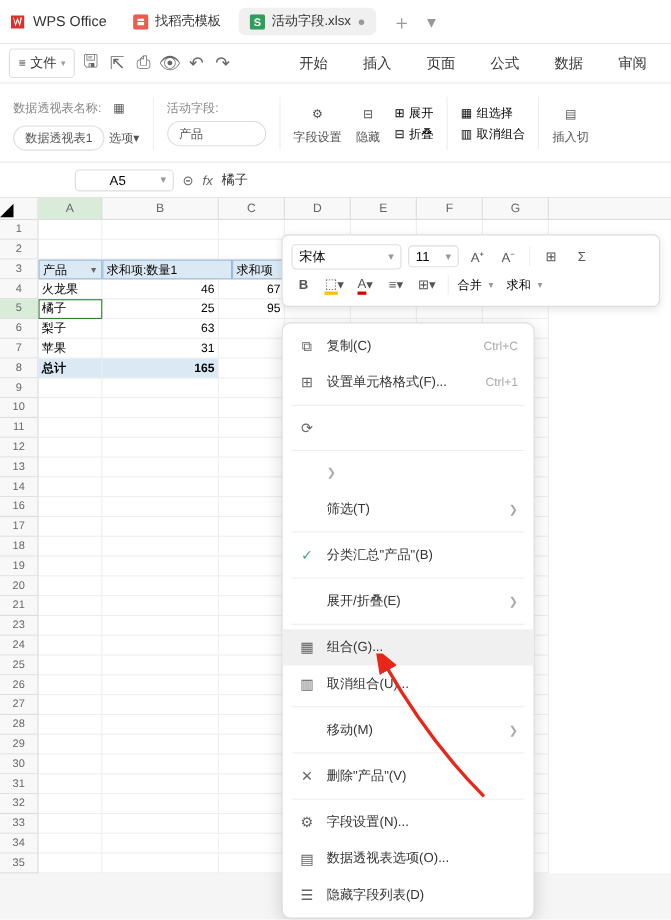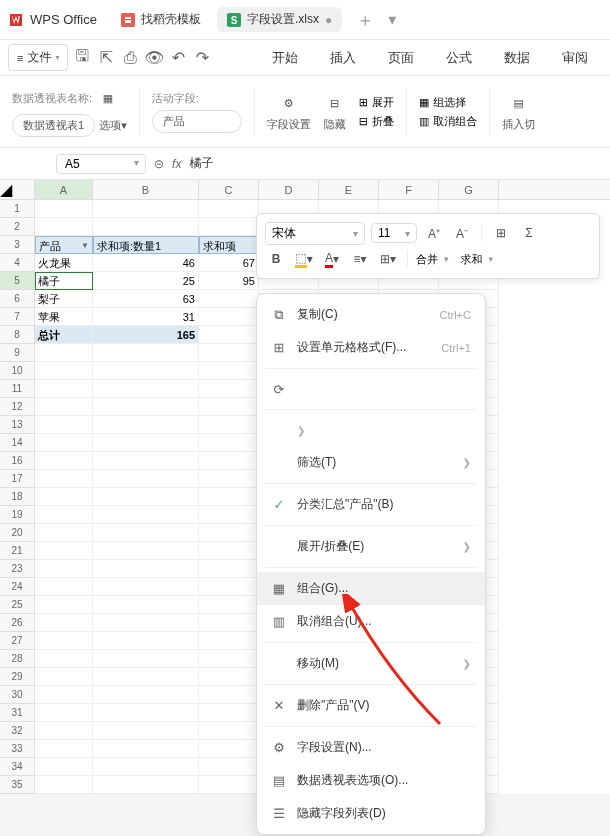--- a/index.html
+++ b/index.html
@@ -25,21 +25,21 @@
 .ribbon-group { display: flex; flex-direction: column; gap: 4px; font-size: 11px; color: #555; }
 .ribbon-label { color: #888; font-size: 11px; }
 .ribbon-combo { display: flex; align-items: center; gap: 4px; }
 .ribbon-pill { border: 1px solid #ddd; border-radius: 12px; padding: 3px 10px; font-size: 11px; background: #fff; }
 .ribbon-icon { width: 24px; height: 24px; display: flex; align-items: center; justify-content: center; }
 .ribbon-stack { display: flex; flex-direction: column; align-items: center; gap: 2px; font-size: 11px; color: #555; }
 .ribbon-vsep { width: 1px; height: 48px; background: #eee; }
 .ribbon-col { display: flex; flex-direction: column; gap: 4px; font-size: 11px; }
 .ribbon-col div { display: flex; align-items: center; gap: 4px; }
 
-.namebox-row { height: 32px; background: #fff; display: flex; align-items: center; padding: 0 8px; gap: 8px; border-bottom: 1px solid #e5e5e5; }
+.namebox-row { height: 32px; background: #fff; display: flex; align-items: center; padding: 0 20px; gap: 8px; border-bottom: 1px solid #e5e5e5; text-align: center; }
 .namebox { width: 90px; border: 1px solid #ddd; border-radius: 4px; padding: 2px 20px 2px 8px; font-size: 12px; position: relative; }
 .namebox::after { content: "▾"; position: absolute; right: 6px; color: #999; font-size: 10px; }
 .fx-area { display: flex; align-items: center; gap: 8px; font-size: 12px; color: #666; }
 .fx-input { font-size: 12px; color: #333; }
 
 .grid { position: relative; background: #fff; }
 .col-headers { display: flex; height: 20px; background: #f8f8f8; border-bottom: 1px solid #ddd; }
 .row-header-corner { width: 35px; border-right: 1px solid #ddd; }
 .col-h { border-right: 1px solid #ddd; text-align: center; font-size: 11px; color: #666; line-height: 20px; }
 .col-h.sel { background: #d9ebd9; }
@@ -89,21 +89,21 @@
         <rect width="14" height="14" rx="2" fill="#e85d4e"></rect>
         <path fill="#fff" d="M4 4h6v2H4zm0 3h6v3H4z"></path>
       </svg>
     <span>找稻壳模板</span>
   </div>
   <div class="tab active">
     <svg class="tab-icon" viewBox="0 0 14 14">
         <rect width="14" height="14" rx="2" fill="#2e9e5b"></rect>
         <text x="7" y="11" font-size="10" fill="#fff" text-anchor="middle" font-weight="bold">S</text>
       </svg>
-    <span>字段设置.xlsx</span>
+    <span>活动字段.xlsx</span>
     <span class="tab-close">●</span>
   </div>
   <span class="new-tab">＋</span>
   <span style="color:#999">▾</span>
 </div>
 
 <div class="menubar">
   <div class="menu-btn ham">
     <span style="font-size:11px">≡</span>
     <span>文件</span>
@@ -217,21 +217,21 @@
         <div class="cell" style="width: 106px;"></div>
         <div class="cell" style="width: 60px;"></div>
         <div class="cell" style="width: 60px;"></div>
         <div class="cell" style="width: 60px;"></div>
         <div class="cell" style="width: 60px;"></div>
         <div class="cell" style="width: 60px;"></div>
       </div>
       <div class="row">
         <div class="row-h">3</div>
         <div class="cell hdr" style="width: 58px;">产品<span class="dropdown-arrow">▼</span></div>
-        <div class="cell hdr" style="width: 106px;">求和项:数量1</div>
+        <div class="cell hdr" style="width: 118px;">求和项:数量1</div>
         <div class="cell hdr" style="width: 60px;">求和项</div>
         <div class="cell" style="width: 60px;"></div>
         <div class="cell" style="width: 60px;"></div>
         <div class="cell" style="width: 60px;"></div>
         <div class="cell" style="width: 60px;"></div>
       </div>
       <div class="row">
         <div class="row-h">4</div>
         <div class="cell" style="width: 58px;">火龙果</div>
         <div class="cell num" style="width: 106px;">46</div>

